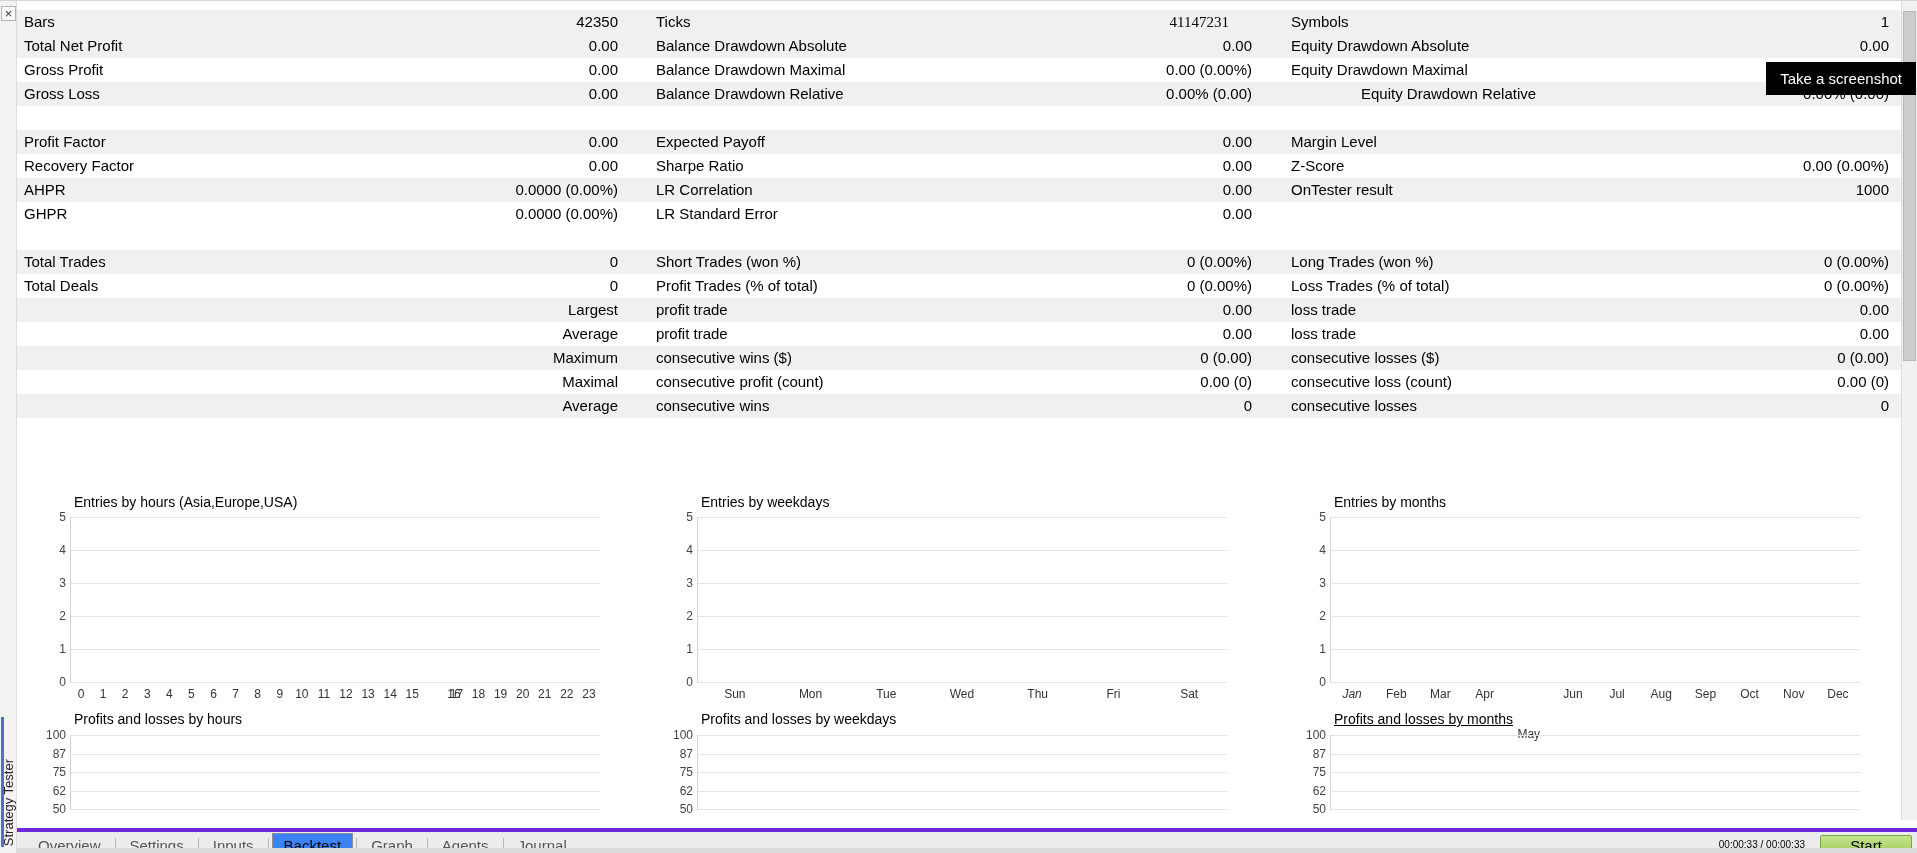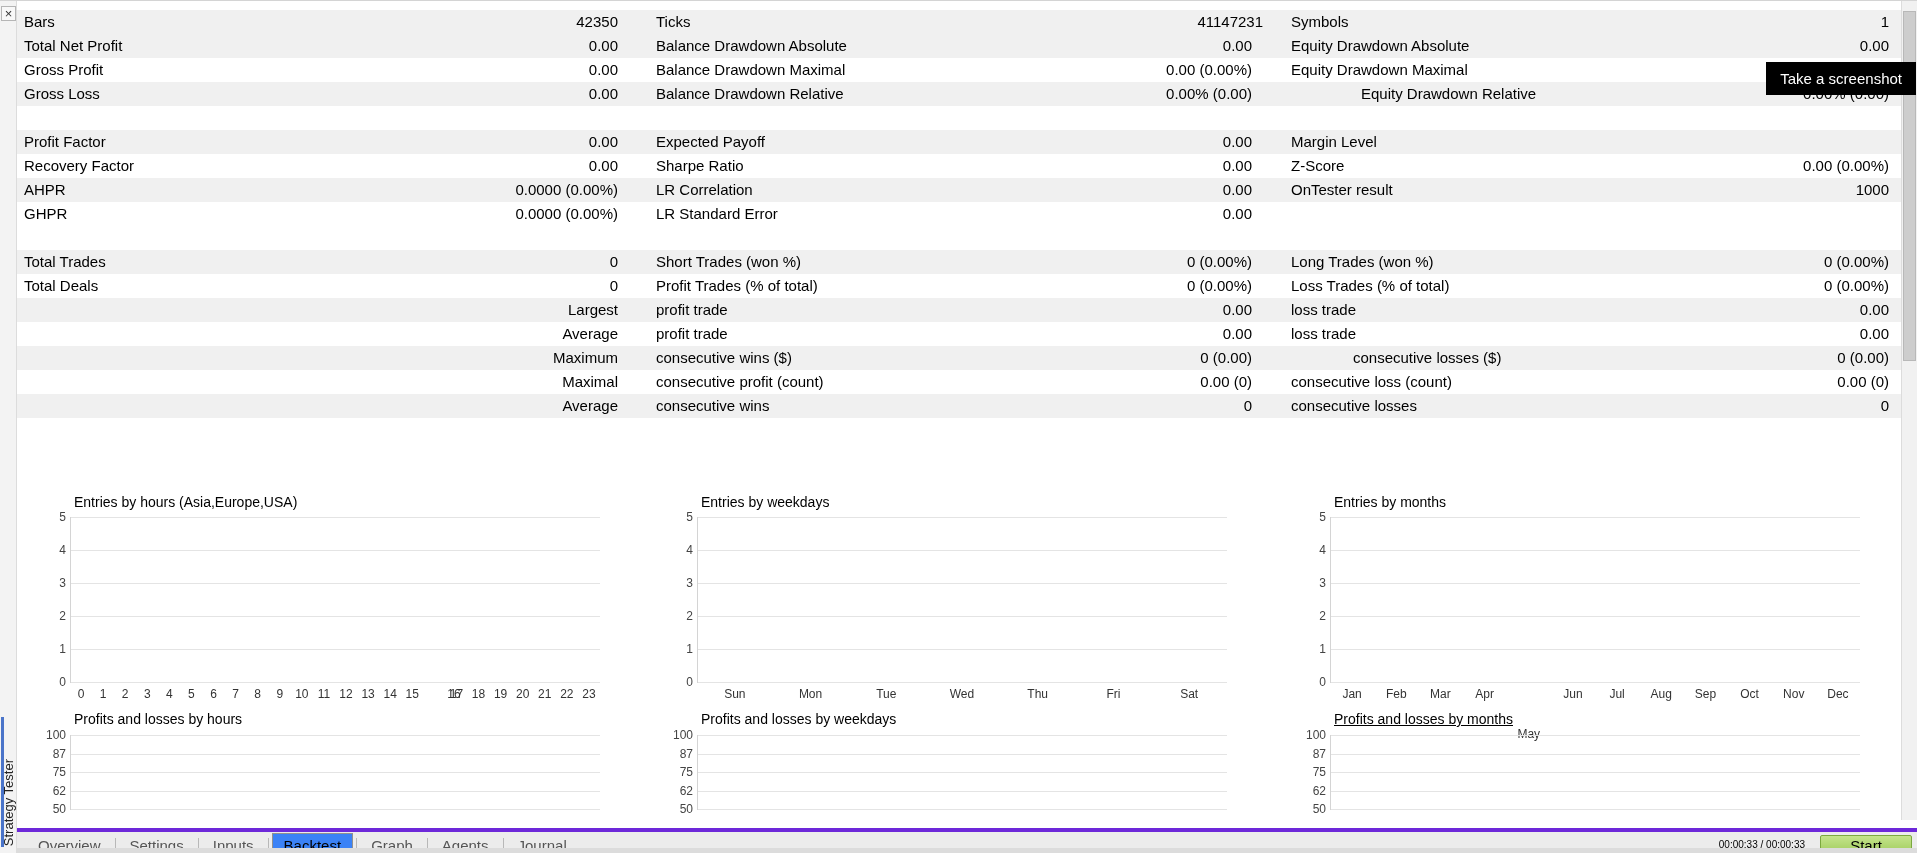--- a/index.html
+++ b/index.html
@@ -61,21 +61,21 @@
     <div id="accent-bar" style="background: rgb(74, 116, 201);"></div>
     <div id="vert-title">Strategy Tester</div>
   </div>
 
   <div id="content">
     <div id="stats">
         <div class="srow gray">
           <span class="cell-label" style="left: 7px;">Bars</span>
           <span class="cell-value" style="right: 1283px;">42350</span>
           <span class="cell-label" style="left: 639px;">Ticks</span>
-          <span class="cell-value" style="right: 638px;">41147231</span>
+          <span class="cell-value" style="right: 672px; font-family: Liberation Serif, serif;">41147231</span>
           <span class="cell-label" style="left: 1274px;">Symbols</span>
           <span class="cell-value" style="right: 12px;">1</span>
         </div>
         <div class="srow gray">
           <span class="cell-label" style="left: 7px;">Total Net Profit</span>
           <span class="cell-value" style="right: 1283px;">0.00</span>
           <span class="cell-label" style="left: 639px;">Balance Drawdown Absolute</span>
           <span class="cell-value" style="right: 649px;">0.00</span>
           <span class="cell-label" style="left: 1274px;">Equity Drawdown Absolute</span>
           <span class="cell-value" style="right: 12px;">0.00</span>
@@ -154,21 +154,21 @@
           <span class="cell-value" style="right: 1283px;">Average</span>
           <span class="cell-label" style="left: 639px;">profit trade</span>
           <span class="cell-value" style="right: 649px;">0.00</span>
           <span class="cell-label" style="left: 1274px;">loss trade</span>
           <span class="cell-value" style="right: 12px;">0.00</span>
         </div>
         <div class="srow gray">
           <span class="cell-value" style="right: 1283px;">Maximum</span>
           <span class="cell-label" style="left: 639px;">consecutive wins ($)</span>
           <span class="cell-value" style="right: 649px;">0 (0.00)</span>
-          <span class="cell-label" style="left: 1336px;">consecutive losses ($)</span>
+          <span class="cell-label" style="left: 1274px;">consecutive losses ($)</span>
           <span class="cell-value" style="right: 12px;">0 (0.00)</span>
         </div>
         <div class="srow">
           <span class="cell-value" style="right: 1283px;">Maximal</span>
           <span class="cell-label" style="left: 639px;">consecutive profit (count)</span>
           <span class="cell-value" style="right: 649px;">0.00 (0)</span>
           <span class="cell-label" style="left: 1274px;">consecutive loss (count)</span>
           <span class="cell-value" style="right: 12px;">0.00 (0)</span>
         </div>
         <div class="srow gray">
@@ -254,21 +254,21 @@
           <div class="gridline" style="top: 66px;"></div>
           <div class="ytick" style="top: 58px;">3</div>
           <div class="gridline" style="top: 99px;"></div>
           <div class="ytick" style="top: 91px;">2</div>
           <div class="gridline" style="top: 132px;"></div>
           <div class="ytick" style="top: 124px;">1</div>
           <div class="gridline" style="top: 165px;"></div>
           <div class="ytick" style="top: 157px;">0</div>
         </div>
         <div class="xlabels" style="left: 1313px; top: 685px; width: 530px;">
-          <div class="xlabel" style="left: 0px; width: 44.1667px;">Jan</div>
+          <div class="xlabel" style="left: 0px; width: 44.1667px; font-style: italic;">Jan</div>
           <div class="xlabel" style="left: 44.1667px; width: 44.1667px;">Feb</div>
           <div class="xlabel" style="left: 88.3333px; width: 44.1667px;">Mar</div>
           <div class="xlabel" style="left: 132.5px; width: 44.1667px;">Apr</div>
           <div class="xlabel" style="left: 176.667px; width: 44.1667px; margin-top: 40px;">May</div>
           <div class="xlabel" style="left: 220.833px; width: 44.1667px;">Jun</div>
           <div class="xlabel" style="left: 265px; width: 44.1667px;">Jul</div>
           <div class="xlabel" style="left: 309.167px; width: 44.1667px;">Aug</div>
           <div class="xlabel" style="left: 353.333px; width: 44.1667px;">Sep</div>
           <div class="xlabel" style="left: 397.5px; width: 44.1667px;">Oct</div>
           <div class="xlabel" style="left: 441.667px; width: 44.1667px;">Nov</div>

